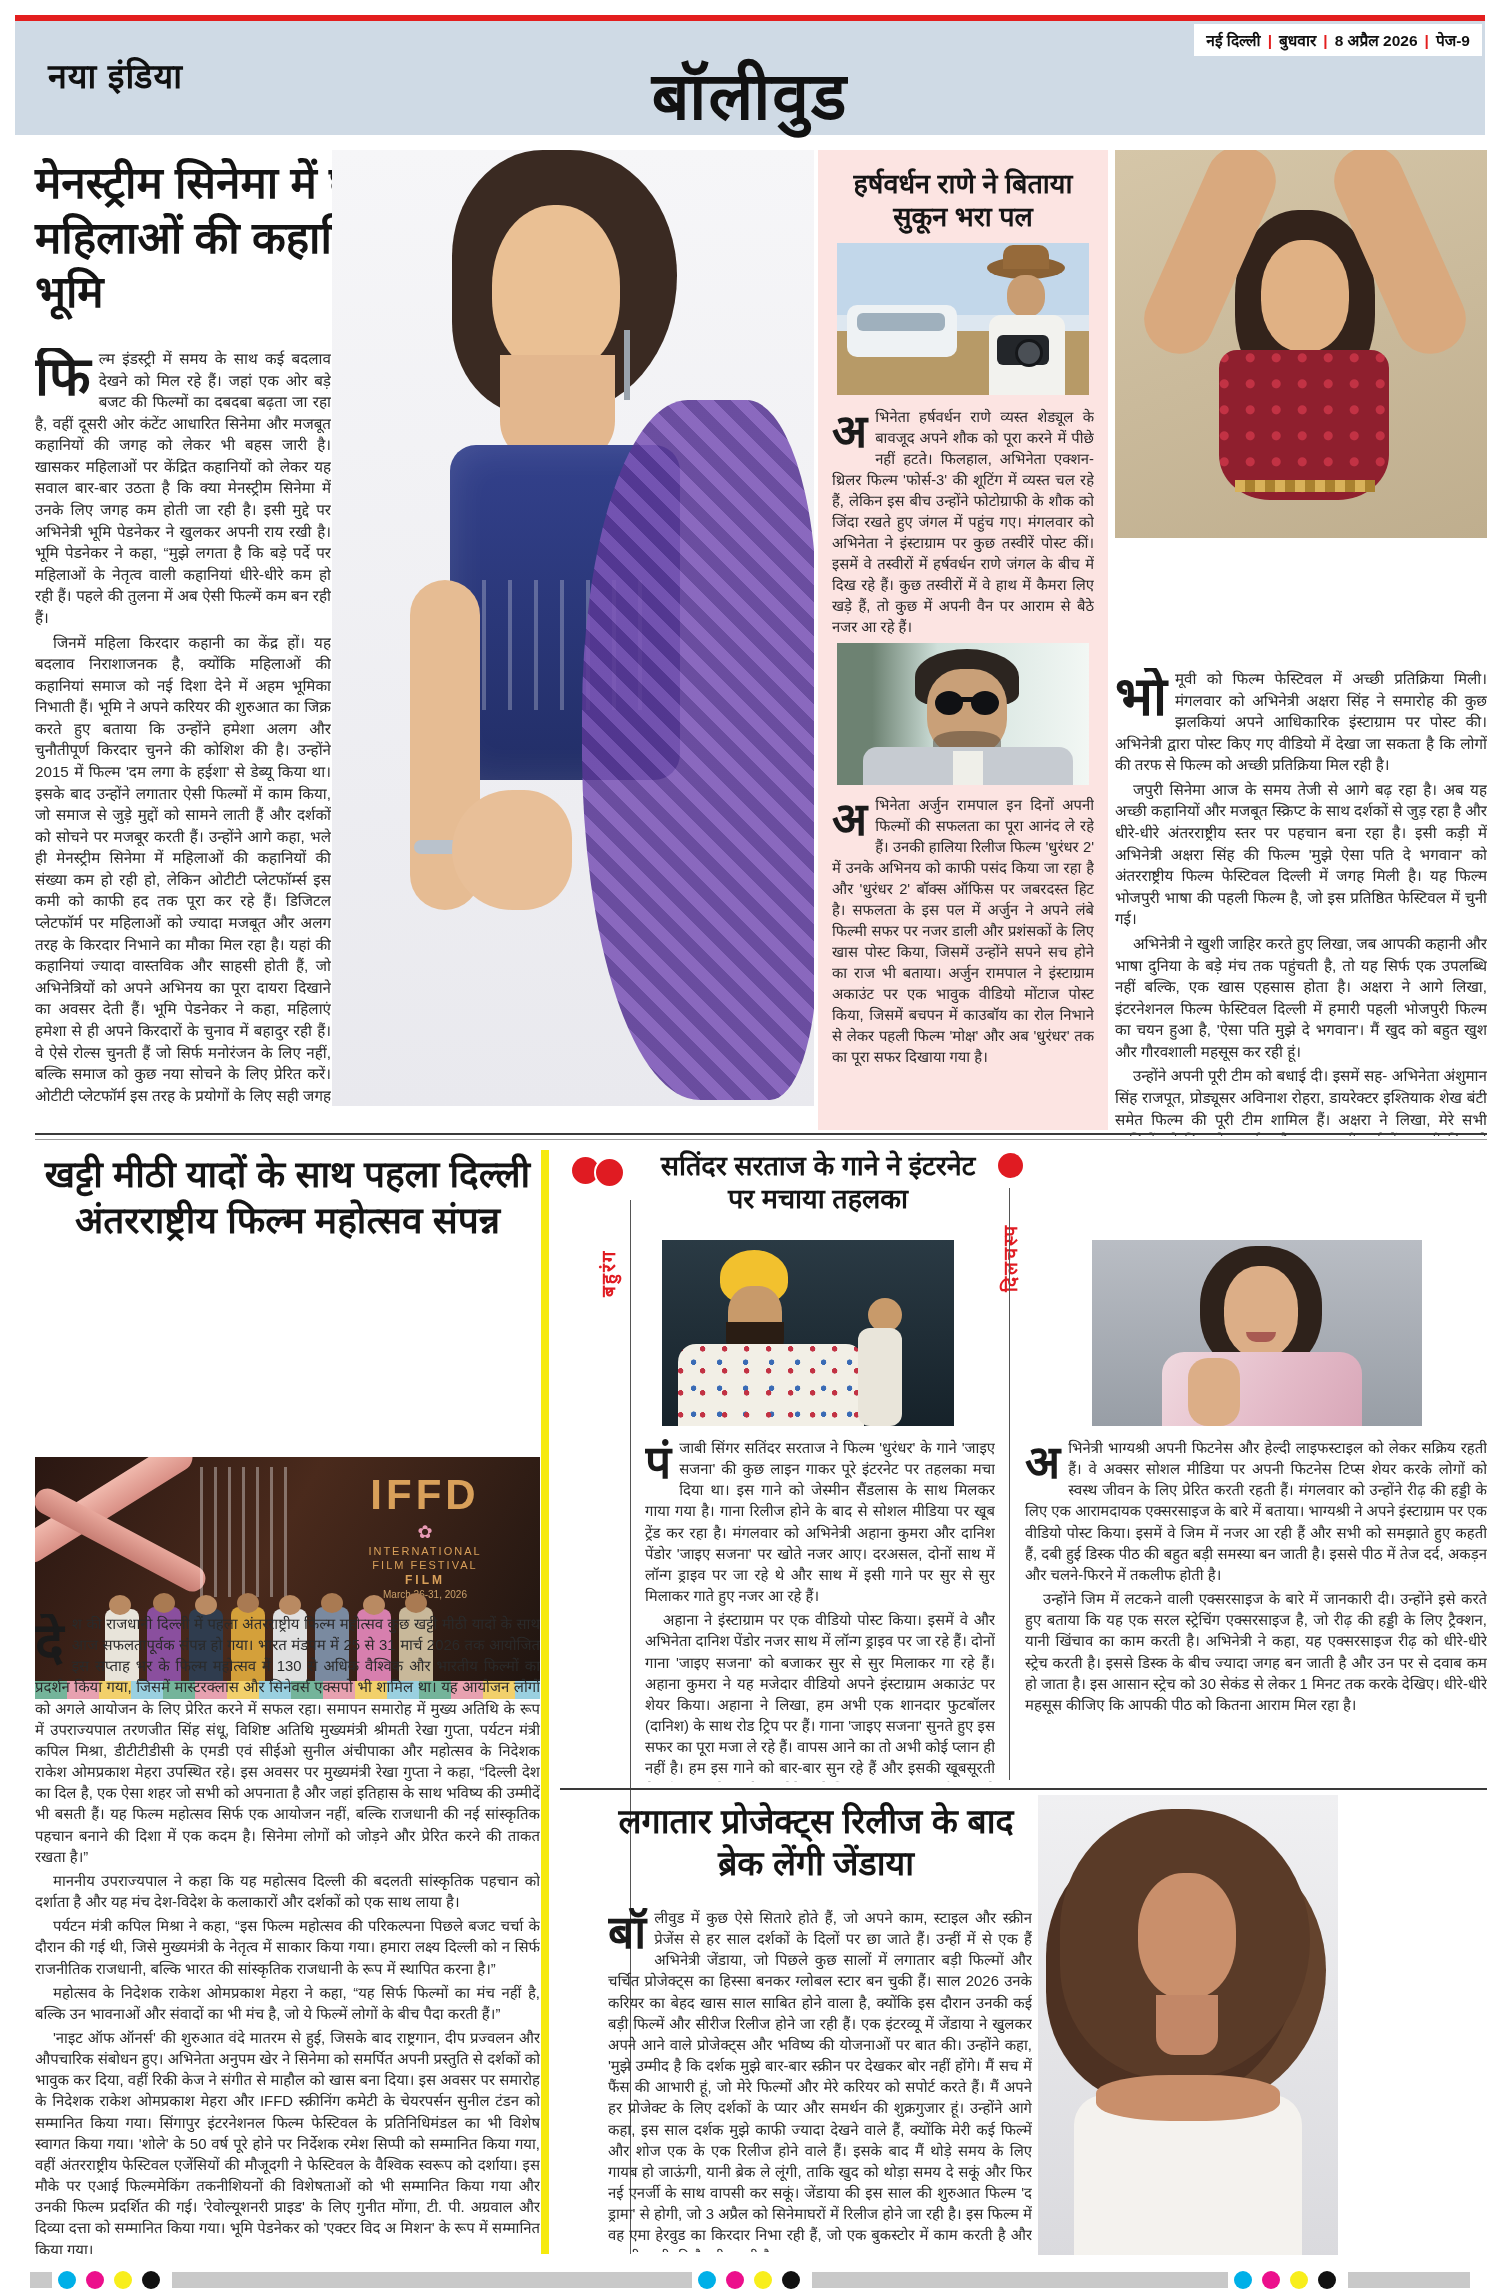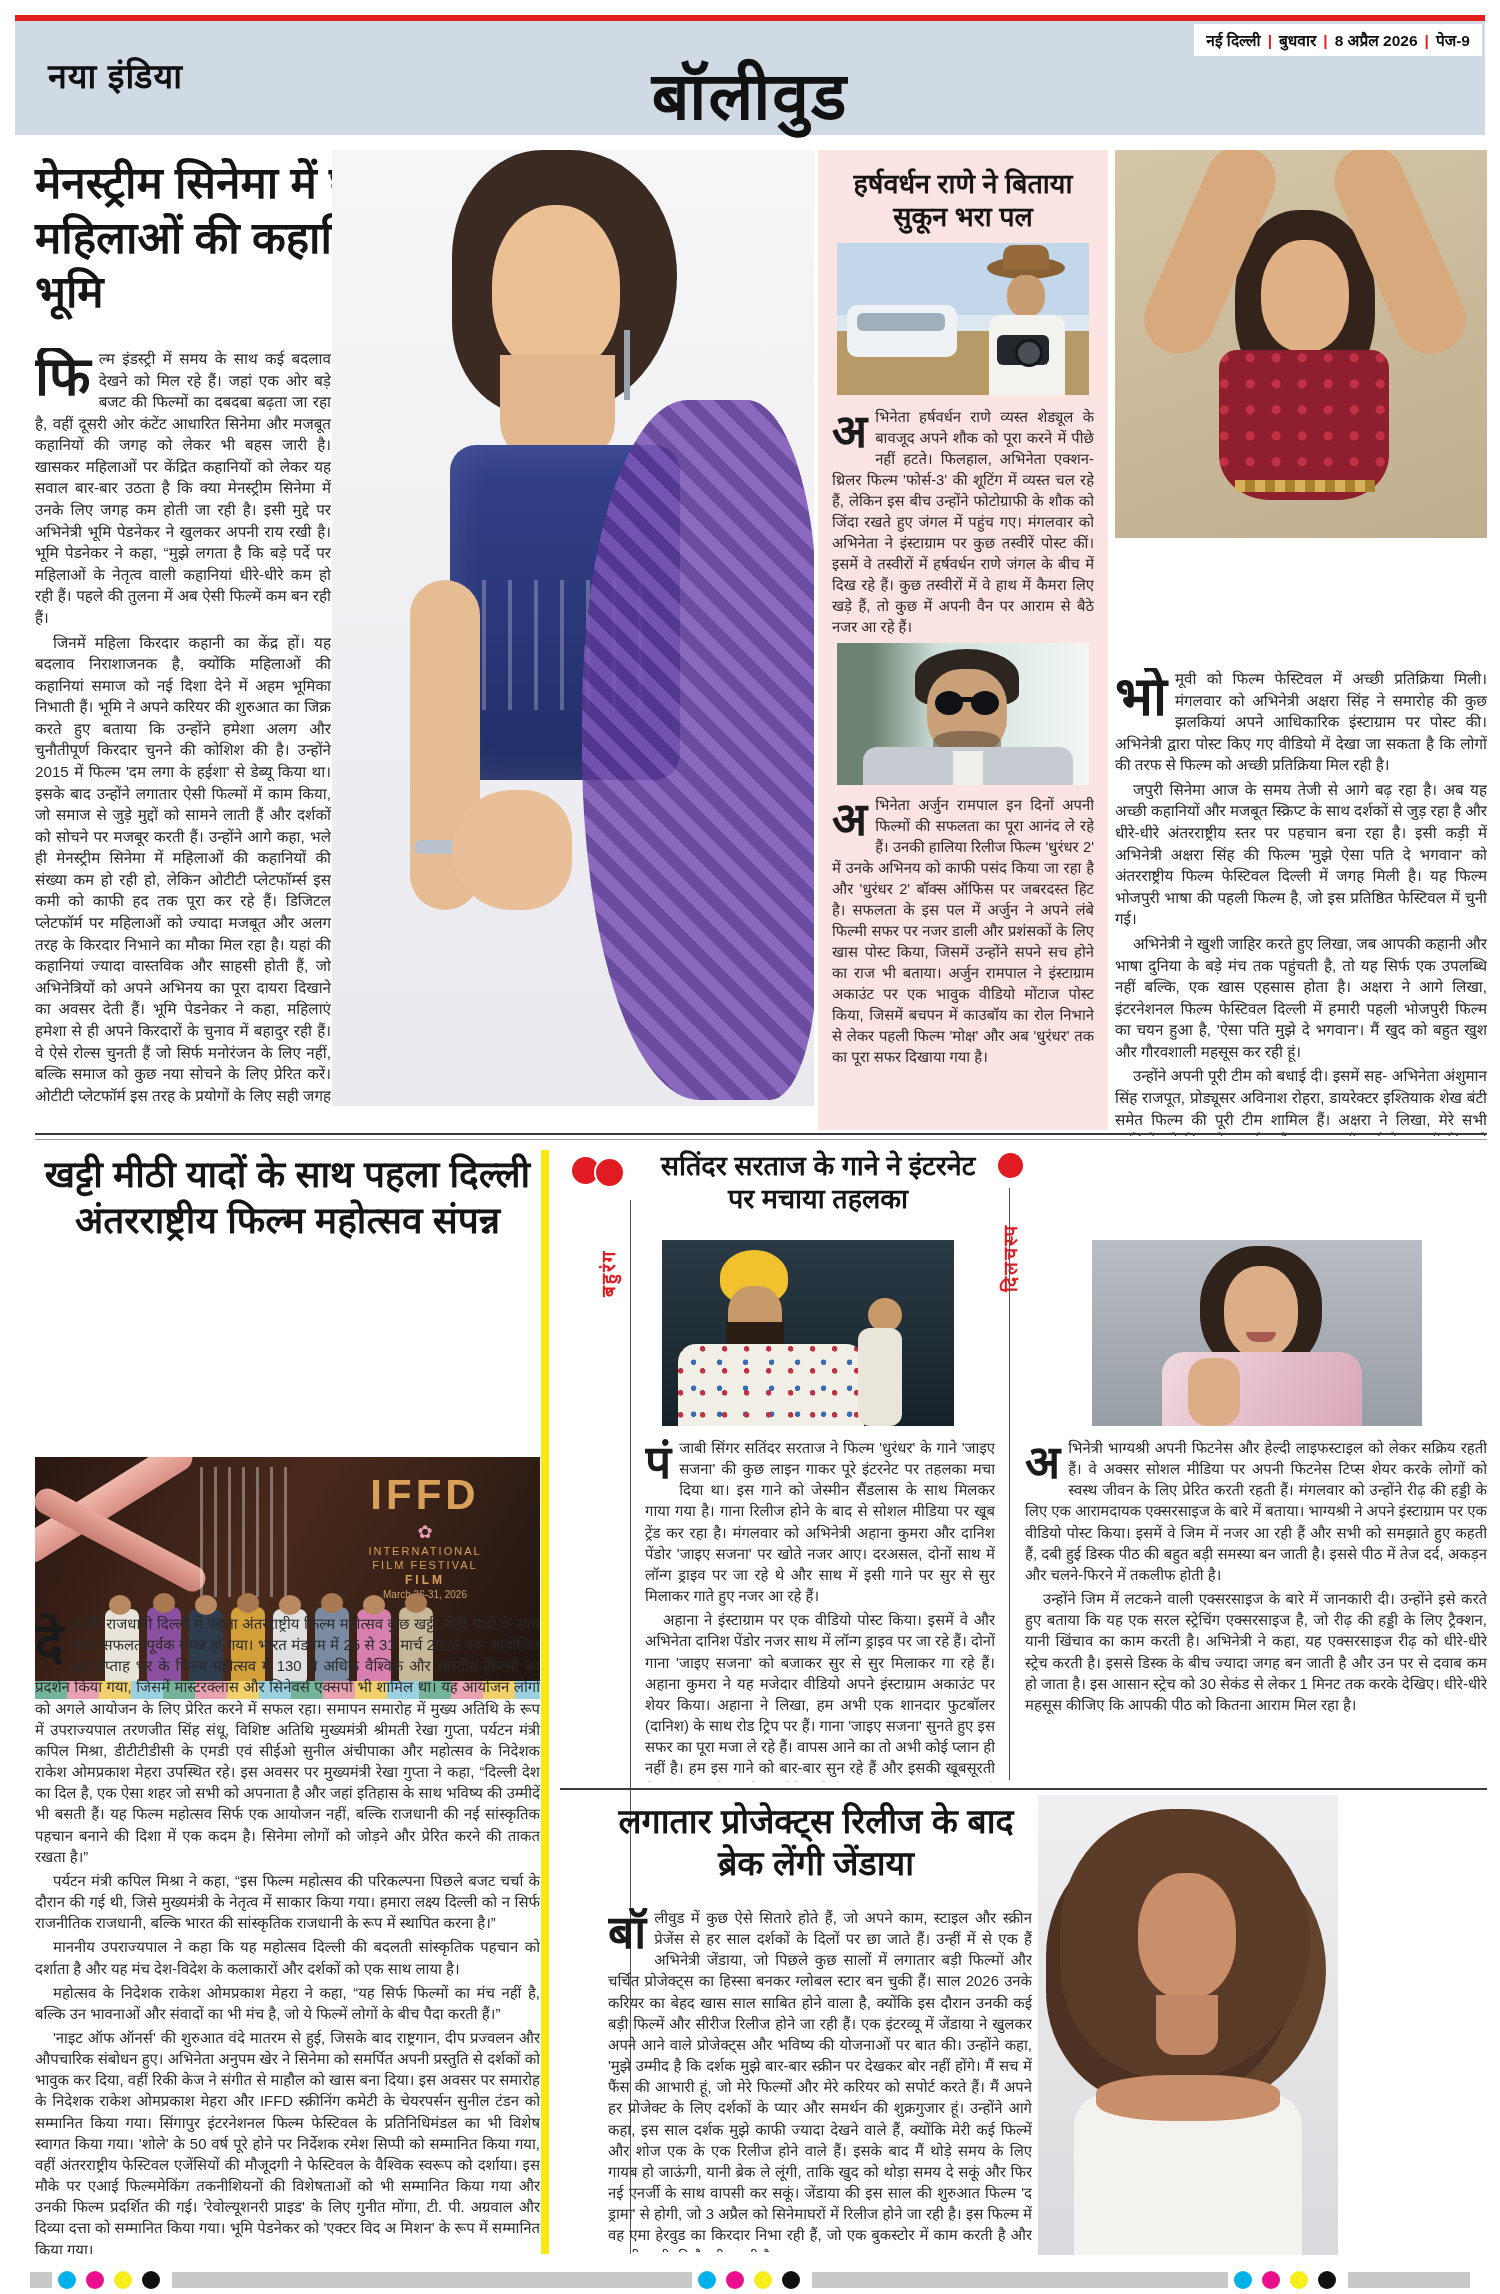--- a/index.html
+++ b/index.html
@@ -158,22 +158,22 @@
     <div class="ph-el" style="left:244px;top:138px;width:22px;height:20px;background:#b98a62;border-radius:50%;"></div>
     <div class="ph-el" style="left:286px;top:136px;width:22px;height:20px;background:#a97a52;border-radius:50%;"></div>
     <div class="ph-el" style="left:328px;top:138px;width:22px;height:20px;background:#b98a62;border-radius:50%;"></div>
     <div class="ph-el" style="left:370px;top:136px;width:22px;height:20px;background:#a97a52;border-radius:50%;"></div>
     <div class="ph-el" style="left:0;top:224px;width:505px;height:18px;background:repeating-linear-gradient(90deg,#74b49a 0 32px,#e7a1b0 32px 64px,#f2d06b 64px 96px,#9ad0e0 96px 128px);"></div>
   </div>
   <div class="abs article-body" style="left:35px;top:1614px;width:505px;height:640px;font-size:14.9px;">
     <span class="dropcap">दे</span>
     <div class="paras">
         <p>श की राजधानी दिल्ली में पहला अंतरराष्ट्रीय फिल्म महोत्सव कुछ खट्टी मीठी यादों के साथ आज सफलतापूर्वक संपन्न हो गया। भारत मंडपम में 25 से 31 मार्च 2026 तक आयोजित इस सप्ताह भर के फिल्म महोत्सव में 130 से अधिक वैश्विक और भारतीय फिल्मों का प्रदर्शन किया गया, जिसमें मास्टरक्लास और सिनेवर्स एक्सपो भी शामिल था। यह आयोजन लोगों को अगले आयोजन के लिए प्रेरित करने में सफल रहा। समापन समारोह में मुख्य अतिथि के रूप में उपराज्यपाल तरणजीत सिंह संधू, विशिष्ट अतिथि मुख्यमंत्री श्रीमती रेखा गुप्ता, पर्यटन मंत्री कपिल मिश्रा, डीटीटीडीसी के एमडी एवं सीईओ सुनील अंचीपाका और महोत्सव के निदेशक राकेश ओमप्रकाश मेहरा उपस्थित रहे। इस अवसर पर मुख्यमंत्री रेखा गुप्ता ने कहा, “दिल्ली देश का दिल है, एक ऐसा शहर जो सभी को अपनाता है और जहां इतिहास के साथ भविष्य की उम्मीदें भी बसती हैं। यह फिल्म महोत्सव सिर्फ एक आयोजन नहीं, बल्कि राजधानी की नई सांस्कृतिक पहचान बनाने की दिशा में एक कदम है। सिनेमा लोगों को जोड़ने और प्रेरित करने की ताकत रखता है।”</p>
+        <p>माननीय उपराज्यपाल ने कहा कि यह महोत्सव दिल्ली की बदलती सांस्कृतिक पहचान को दर्शाता है और यह मंच देश-विदेश के कलाकारों और दर्शकों को एक साथ लाया है।</p>
         <p>पर्यटन मंत्री कपिल मिश्रा ने कहा, “इस फिल्म महोत्सव की परिकल्पना पिछले बजट चर्चा के दौरान की गई थी, जिसे मुख्यमंत्री के नेतृत्व में साकार किया गया। हमारा लक्ष्य दिल्ली को न सिर्फ राजनीतिक राजधानी, बल्कि भारत की सांस्कृतिक राजधानी के रूप में स्थापित करना है।”</p>
-        <p>माननीय उपराज्यपाल ने कहा कि यह महोत्सव दिल्ली की बदलती सांस्कृतिक पहचान को दर्शाता है और यह मंच देश-विदेश के कलाकारों और दर्शकों को एक साथ लाया है।</p>
         <p>महोत्सव के निदेशक राकेश ओमप्रकाश मेहरा ने कहा, “यह सिर्फ फिल्मों का मंच नहीं है, बल्कि उन भावनाओं और संवादों का भी मंच है, जो ये फिल्में लोगों के बीच पैदा करती हैं।”</p>
         <p>'नाइट ऑफ ऑनर्स' की शुरुआत वंदे मातरम से हुई, जिसके बाद राष्ट्रगान, दीप प्रज्वलन और औपचारिक संबोधन हुए। अभिनेता अनुपम खेर ने सिनेमा को समर्पित अपनी प्रस्तुति से दर्शकों को भावुक कर दिया, वहीं रिकी केज ने संगीत से माहौल को खास बना दिया। इस अवसर पर समारोह के निदेशक राकेश ओमप्रकाश मेहरा और IFFD स्क्रीनिंग कमेटी के चेयरपर्सन सुनील टंडन को सम्मानित किया गया। सिंगापुर इंटरनेशनल फिल्म फेस्टिवल के प्रतिनिधिमंडल का भी विशेष स्वागत किया गया। 'शोले' के 50 वर्ष पूरे होने पर निर्देशक रमेश सिप्पी को सम्मानित किया गया, वहीं अंतरराष्ट्रीय फेस्टिवल एजेंसियों की मौजूदगी ने फेस्टिवल के वैश्विक स्वरूप को दर्शाया। इस मौके पर एआई फिल्ममेकिंग तकनीशियनों की विशेषताओं को भी सम्मानित किया गया और उनकी फिल्म प्रदर्शित की गई। 'रेवोल्यूशनरी प्राइड' के लिए गुनीत मोंगा, टी. पी. अग्रवाल और दिव्या दत्ता को सम्मानित किया गया। भूमि पेडनेकर को 'एक्टर विद अ मिशन' के रूप में सम्मानित किया गया।</p>
       </div>
   </div>
 
   <div class="abs yellowrule" style="left:541px;top:1150px;height:1104px;"></div>
   <div class="abs raildot" style="left:572px;top:1157px;width:27px;height:27px;"></div>
   <div class="abs raildot" style="left:594px;top:1157px;width:27px;height:27px;border:2px solid #fff;"></div>
   <div class="abs vlabel" style="left:596px;top:1205px;height:92px;">बहुरंग</div>
   <div class="abs vrule" style="left:630px;top:1200px;height:1054px;width:1px;background:#555;"></div>

